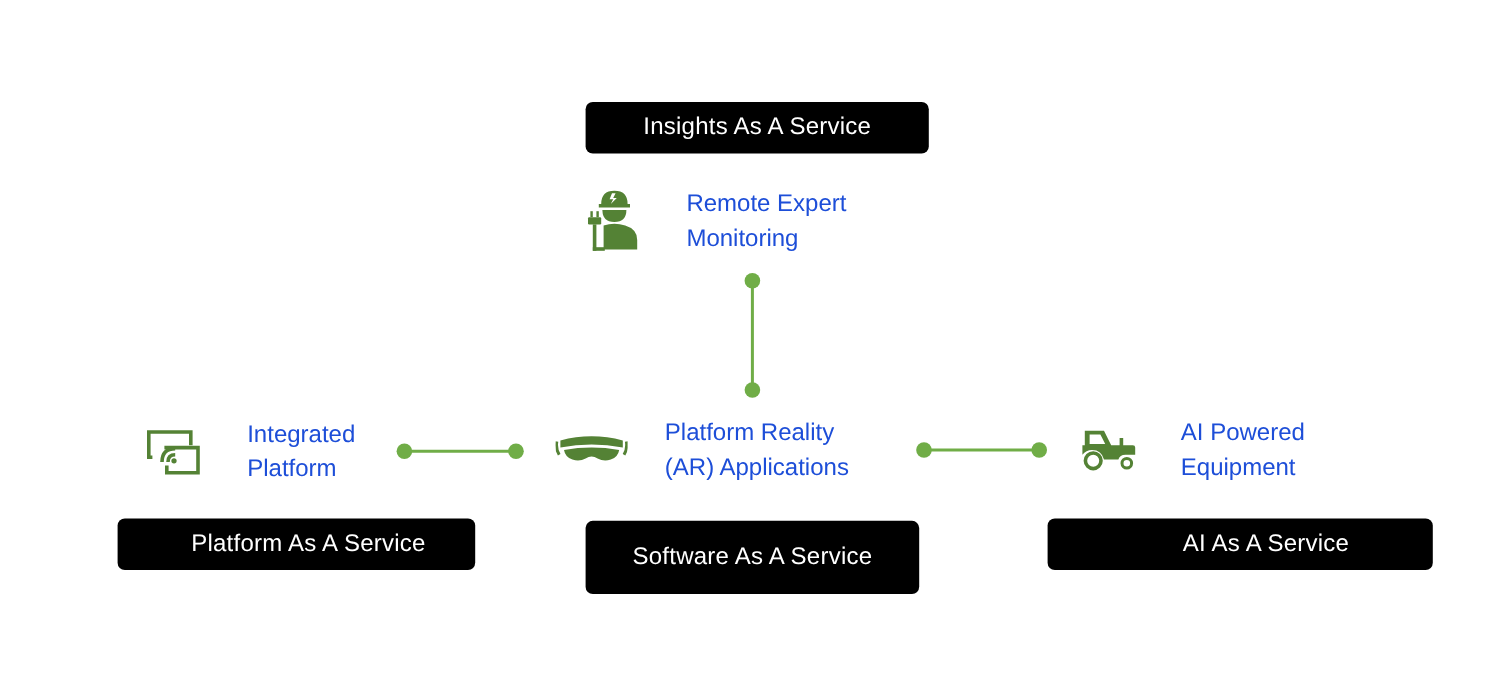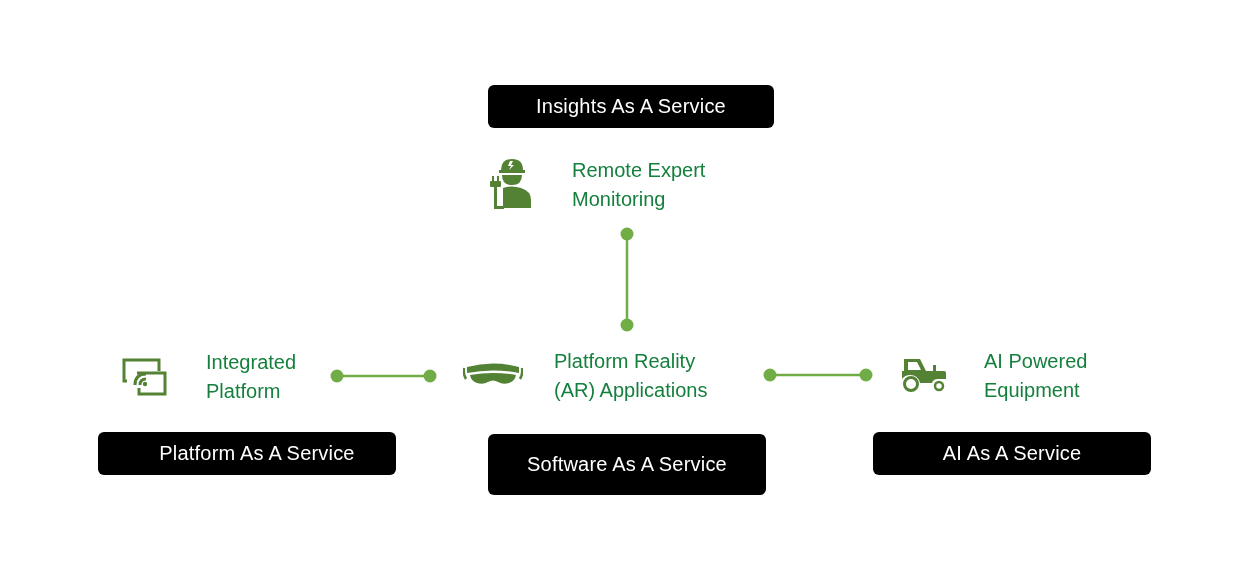--- a/index.html
+++ b/index.html
@@ -1,37 +1,37 @@
 <!DOCTYPE html>
 <html><head>
 <meta charset="utf-8">
 <style>
   html, body { margin: 0; padding: 0; background: #ffffff; }
   body { width: 1251px; height: 570px; position: relative; overflow: hidden;
          font-family: "Liberation Sans", "DejaVu Sans", sans-serif; }
   .box { position: absolute; background: #000000; color: #ffffff; border-radius: 6px;
          display: flex; align-items: center; justify-content: center;
          font-size: 20px; letter-spacing: 0.2px; }
-  .label { position: absolute; color: #15803d; font-size: 20px; line-height: 29px; }
+  .label { position: absolute; color: #1d4ed8; font-size: 20px; line-height: 29px; }
   .icon { position: absolute; }
   svg.connectors { position: absolute; left: 0; top: 0; }
 </style>
 </head>
 <body>
 
 <div class="box" style="left:488px;top:85px;width:286px;height:43px;">
   <span>Insights As A Service</span>
 </div>
 <div class="box" style="left:98px;top:432px;width:278px;height:43px;padding-left:20px;">
   <span>Platform As A Service</span>
 </div>
 <div class="box" style="left:488px;top:434px;width:278px;height:61px;">
   <span>Software As A Service</span>
 </div>
-<div class="box" style="left:873px;top:432px;width:278px;height:43px;">
+<div class="box" style="left:873px;top:432px;width:278px;height:43px;padding-left:43px;">
   <span>AI As A Service</span>
 </div>
 
 <div class="label" style="left:572px;top:156px;">
   <div>Remote Expert</div>
   <div>Monitoring</div>
 </div>
 <div class="label" style="left:206px;top:348px;">
   <div>Integrated</div>
   <div>Platform</div>

